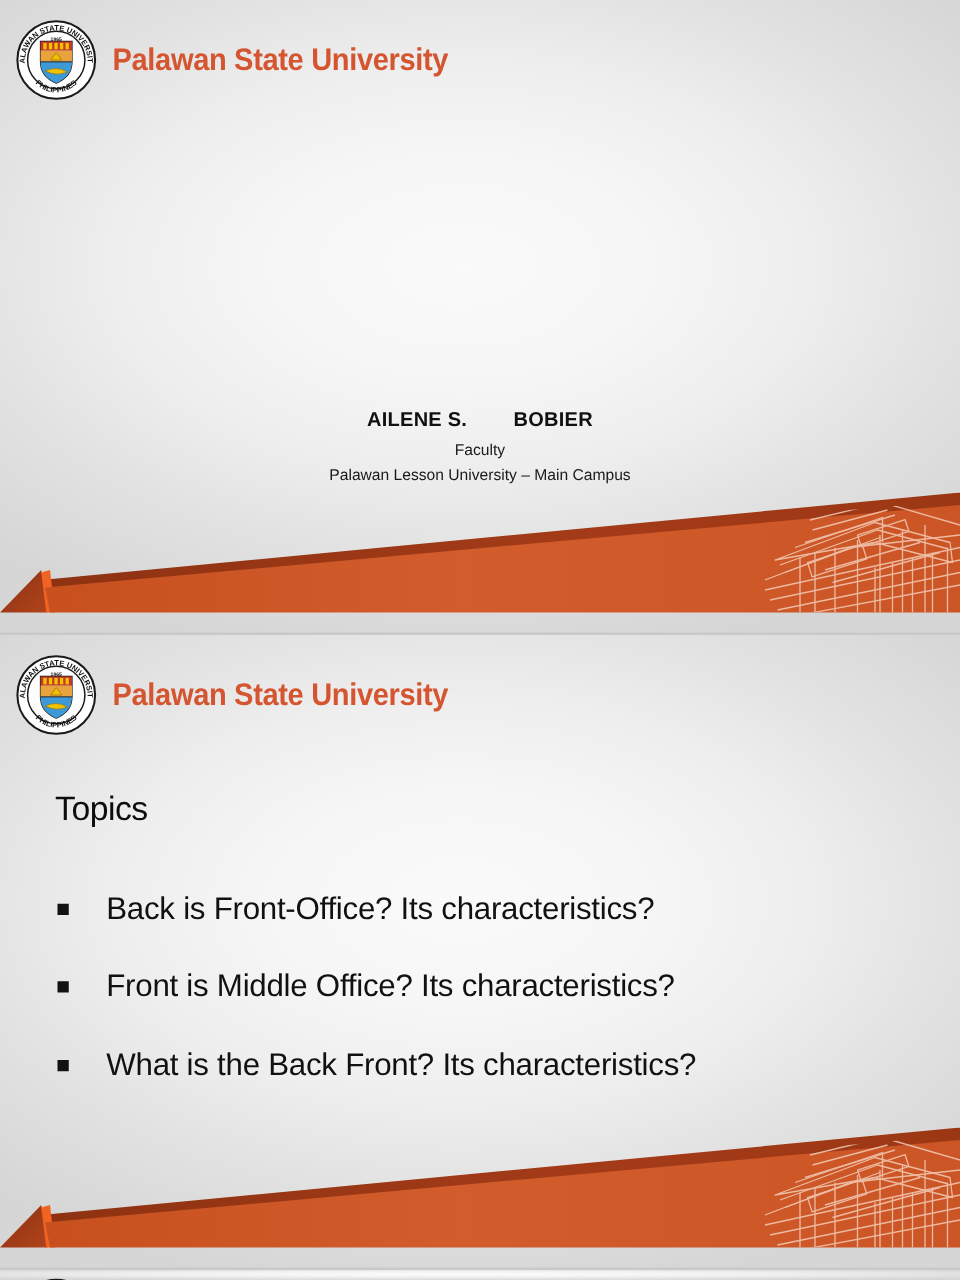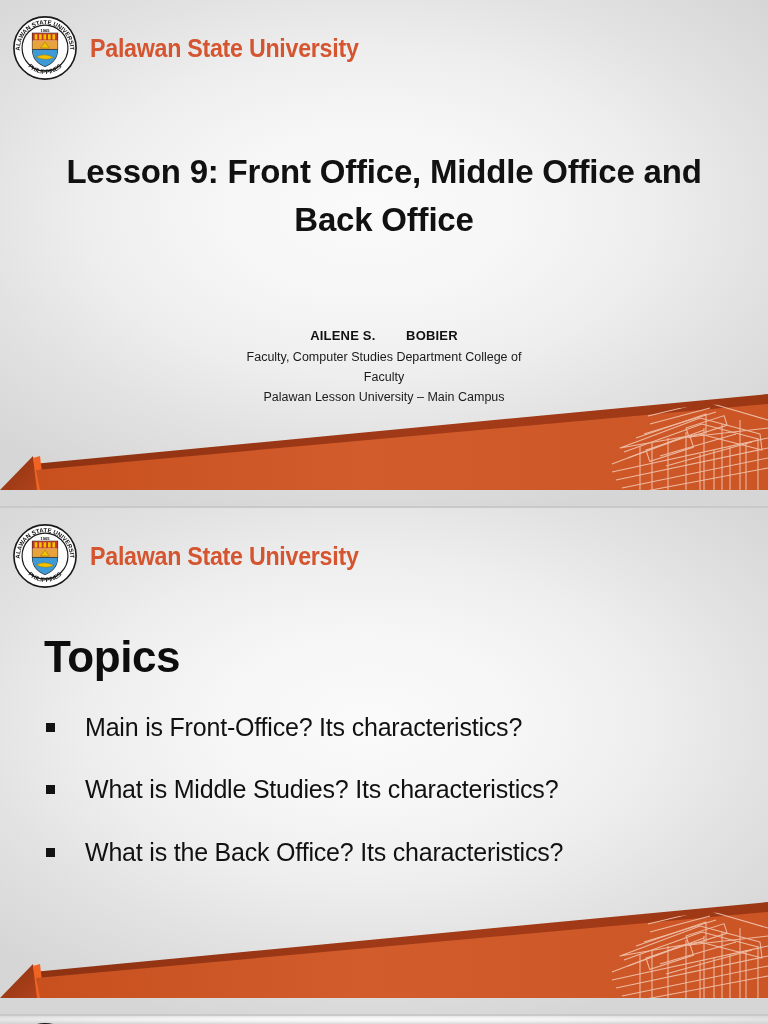--- a/index.html
+++ b/index.html
@@ -95,41 +95,41 @@
     position: absolute;
     top: 328px;
     left: 120px;
     right: 120px;
     text-align: center;
     z-index: 4;
   }
   .author-name {
     font-family: "Liberation Sans", sans-serif;
     font-weight: bold;
-    font-size: 13px;
+    font-size: 16px;
     color: #111111;
     letter-spacing: 0.2px;
     white-space: pre;
     margin-bottom: 5px;
   }
   .author-line {
     font-family: "Liberation Sans", sans-serif;
     font-size: 12.5px;
     line-height: 1.58;
     color: #1a1a1a;
   }
 
   
   .topics-title {
     position: absolute;
     top: 632px;
     left: 44px;
     font-family: "Liberation Sans", sans-serif;
-    font-weight: bold;
-    font-size: 44px;
+    font-weight: normal;
+    font-size: 27px;
     color: #0d0d0d;
     letter-spacing: -0.4px;
     z-index: 4;
   }
   .topics-list {
     position: absolute;
     top: 712px;
     left: 46px;
     right: 40px;
     z-index: 4;
@@ -205,27 +205,23 @@
           <rect x="33" y="40" width="34" height="12" fill="#e8a33d"></rect>
           <path d="M 44,50 L 50,42 L 56,50 Z" fill="#f2c200" stroke="#8a6a10" stroke-width="0.7"></path>
           <path d="M 33,52 Q 33,68 50,75 Q 67,68 67,52 Z" fill="#3d9ad6"></path>
           <path d="M 38,62 Q 50,56 62,63 Q 50,68 38,62 Z" fill="#f2c200" stroke="#8a6a10" stroke-width="0.6"></path>
           <path d="M 33,52 L 67,52" stroke="#1a1a1a" stroke-width="1"></path>
         </svg>
       </div>
       <div class="brand-text">Palawan State University</div>
     </div>
 
-    <div class="title-block">
-      <h1 class="deck-title">Lesson 9: Front Office, Middle Office and Back Office</h1>
-    </div>
 
     <div class="author-block">
       <div class="author-name">AILENE S.        BOBIER</div>
-      <div class="author-line">Faculty, Computer Studies Department College of</div>
       <div class="author-line">Faculty</div>
       <div class="author-line">Palawan Lesson University – Main Campus</div>
     </div>
 
     <div class="ribbon">
       <svg viewBox="0 0 768 112" xmlns="http://www.w3.org/2000/svg" preserveAspectRatio="none">
         <defs>
           <linearGradient id="gmain1" x1="0" y1="0" x2="1" y2="0">
             <stop offset="0%" stop-color="#c8501f"></stop>
             <stop offset="45%" stop-color="#d25c2c"></stop>
@@ -320,29 +316,29 @@
         </svg>
       </div>
       <div class="brand-text">Palawan State University</div>
     </div>
 
     <h2 class="topics-title" style="top:124px; position:absolute; left:44px;">Topics</h2>
 
     <ul class="topics-list" style="top:204px;">
       <li class="topic-item">
         <span class="topic-bullet"></span>
-        <span class="topic-text">Main is Front-Office? Its characteristics?</span>
+        <span class="topic-text">Back is Front-Office? Its characteristics?</span>
       </li>
       <li class="topic-item">
         <span class="topic-bullet"></span>
-        <span class="topic-text">What is Middle Studies? Its characteristics?</span>
+        <span class="topic-text">Front is Middle Office? Its characteristics?</span>
       </li>
       <li class="topic-item">
         <span class="topic-bullet"></span>
-        <span class="topic-text">What is the Back Office? Its characteristics?</span>
+        <span class="topic-text">What is the Back Front? Its characteristics?</span>
       </li>
     </ul>
 
     <div class="ribbon">
       <svg viewBox="0 0 768 112" xmlns="http://www.w3.org/2000/svg" preserveAspectRatio="none">
         <defs>
           <linearGradient id="gmain2" x1="0" y1="0" x2="1" y2="0">
             <stop offset="0%" stop-color="#c8501f"></stop>
             <stop offset="45%" stop-color="#d25c2c"></stop>
             <stop offset="100%" stop-color="#cc5526"></stop>

